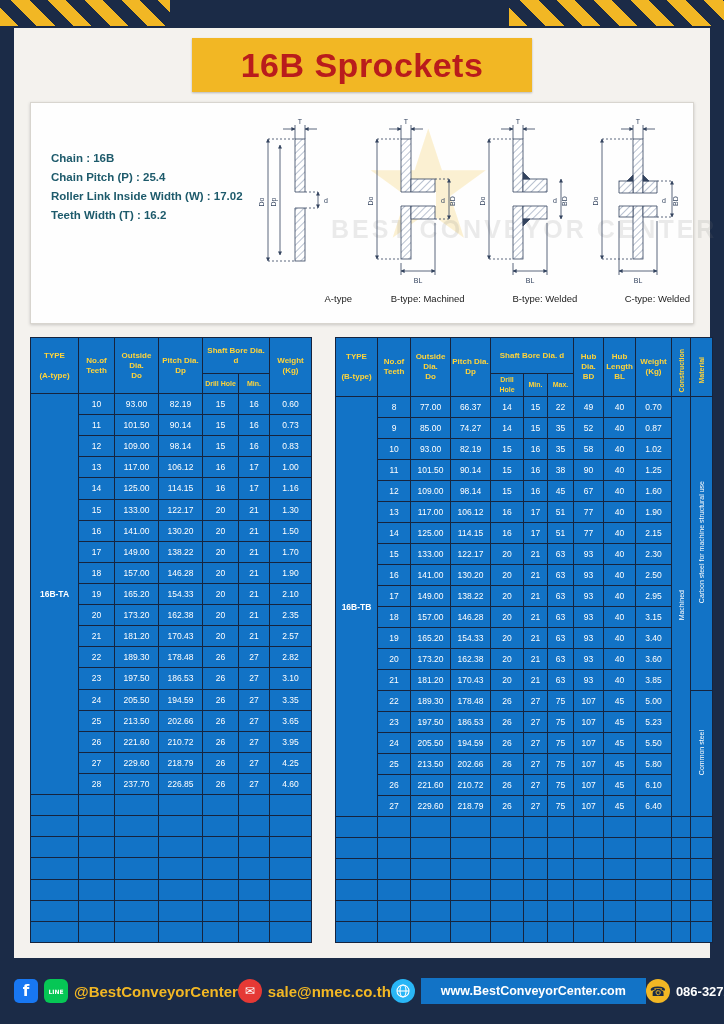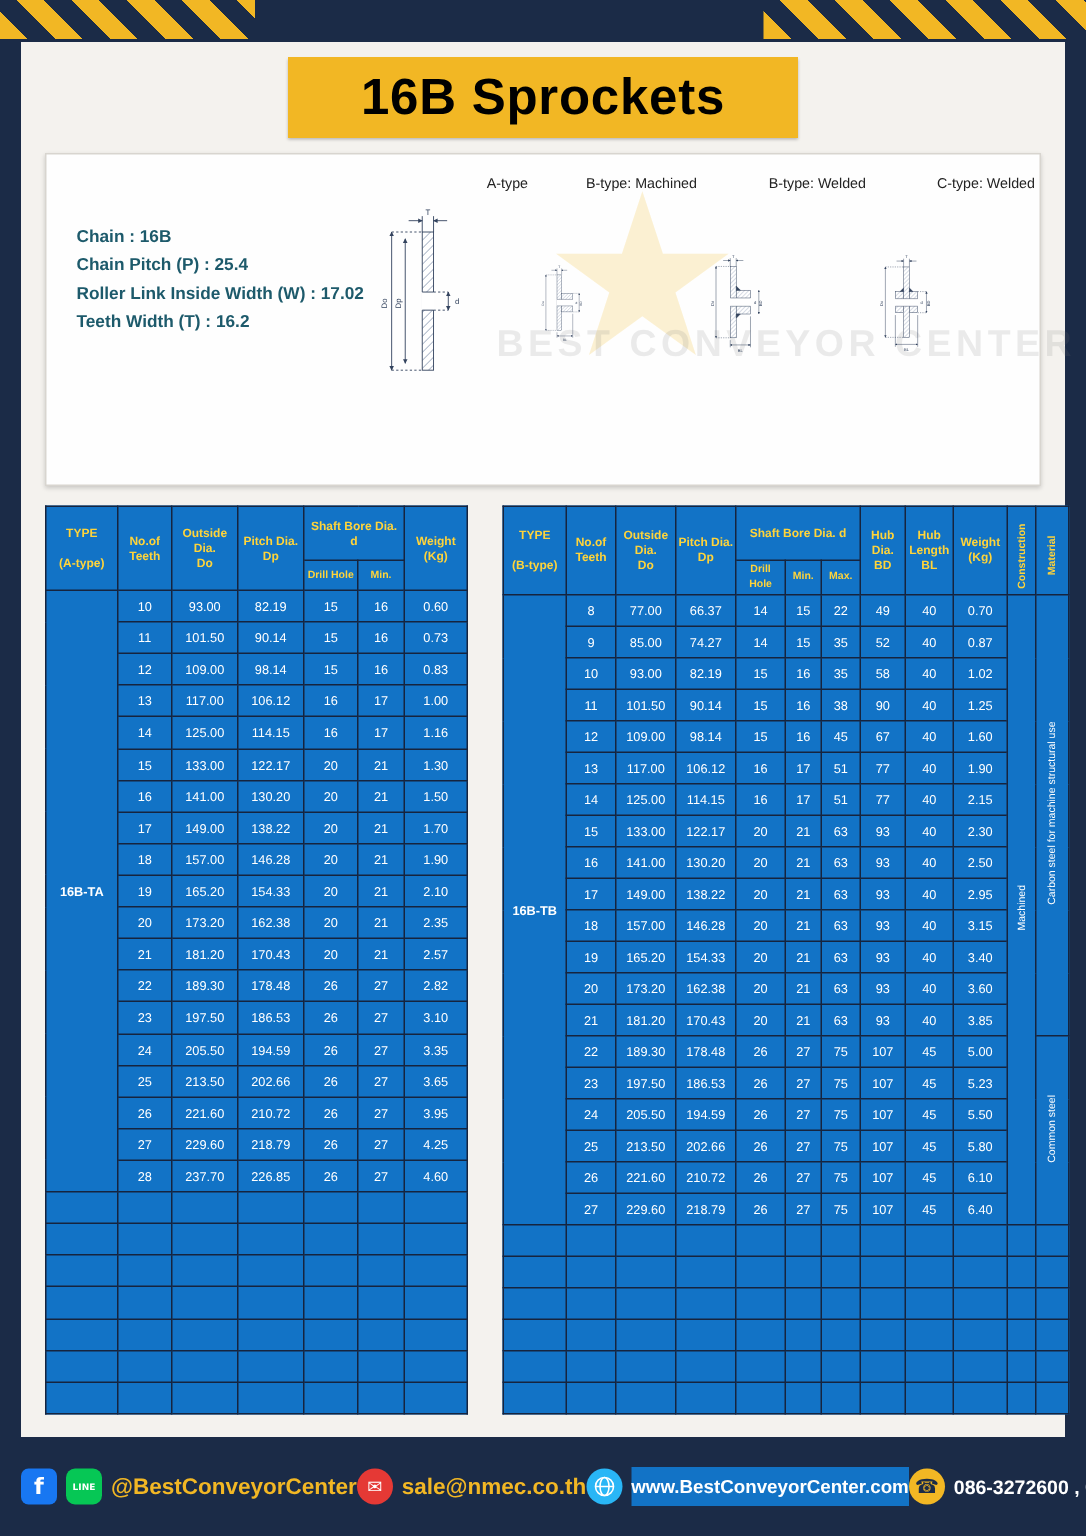--- a/index.html
+++ b/index.html
@@ -7,36 +7,36 @@
   body{font-family:"Liberation Sans",sans-serif;background:#1b2b47;position:relative;overflow:hidden}
 
   .hazard{position:absolute;top:0;height:26px;background:repeating-linear-gradient(45deg,#f2b724 0 13px,#1b2b47 13px 26px)}
   .hazard.left{left:0;width:170px}
   .hazard.right{right:0;width:215px}
 
   .inner{position:absolute;left:14px;right:14px;top:28px;bottom:66px;background:#f4f2ee}
 
   .title-banner{position:absolute;left:50%;transform:translateX(-50%);top:10px;width:340px;height:54px;
     background:#f2b724;display:flex;align-items:center;justify-content:center;box-shadow:0 1px 2px rgba(0,0,0,.25)}
-  .title-banner h1{font-size:34px;font-weight:bold;color:#000000;letter-spacing:.5px}
+  .title-banner h1{font-size:34px;font-weight:bold;color:#b91c1c;letter-spacing:.5px}
 
   .spec-box{position:absolute;left:16px;top:74px;width:664px;height:222px;background:#fefefe;
     border:1px solid #d8d5cf;box-shadow:0 1px 3px rgba(0,0,0,.18)}
   .spec-lines{position:absolute;left:20px;top:46px;color:#1d5a6b;font-weight:bold;font-size:11.5px;
     line-height:19px;white-space:nowrap;z-index:2}
   .spec-line{white-space:nowrap}
 
   .watermark-star{position:absolute;left:330px;top:-5px;font-size:150px;color:#f3c23a;opacity:.22;z-index:0;
     font-family:"DejaVu Sans",sans-serif}
   .watermark-text{position:absolute;left:300px;top:112px;font-size:25px;font-weight:bold;color:#777;
     opacity:.14;letter-spacing:3px;z-index:0;white-space:nowrap}
 
   .diagram-row{position:absolute;left:215px;top:12px;width:444px;height:204px;display:flex;
     justify-content:space-between;z-index:1}
-  .diagram{width:106px;display:flex;flex-direction:row;align-items:flex-start}
+  .diagram{width:106px;display:flex;flex-direction:column;align-items:flex-end}
   .diagram svg{width:104px;height:176px}
   .caption{font-size:9.5px;color:#222;margin-top:2px;white-space:nowrap}
   .dim{font-size:7px;fill:#33435e;font-family:"Liberation Sans",sans-serif}
 
   .tables{position:absolute;left:16px;top:309px;display:flex;gap:23px}
   table.tbl{border-collapse:collapse;background:#1273c6;table-layout:fixed}
   .tbl th,.tbl td{border:1px solid #16243e;text-align:center;vertical-align:middle;overflow:hidden}
   .tbl th{color:#ffd43a;font-size:8px;font-weight:bold;white-space:pre-line;line-height:10px;padding:1px}
   .tbl thead tr:first-child th{height:36px}
   .tbl thead tr:last-child th{height:20px;font-size:7px}
@@ -51,21 +51,21 @@
   .fseg{display:flex;align-items:center;gap:6px}
   .fdiv{width:3px;height:44px;background:#f2b724}
   .ficon{width:24px;height:24px;border-radius:50%;display:flex;align-items:center;justify-content:center;
     color:#fff;font-weight:bold;font-family:"DejaVu Sans",sans-serif;flex:0 0 auto}
   .ficon.fb{background:#1877f2;border-radius:5px;font-size:15px}
   .ficon.line{background:#06c755;border-radius:6px;font-size:6px;letter-spacing:0}
   .ficon.mail{background:#e53935;font-size:12px}
   .ficon.globe{background:#29b6f6}
   .ficon.phone{background:#f2b724;color:#1b2b47;font-size:13px}
   .ftext{color:#f2b724;font-weight:bold;font-size:15px;white-space:nowrap}
-  .fweb{background:#1273c6;color:#fff;font-weight:bold;font-size:12.5px;padding:6px 0;white-space:nowrap}
+  .fweb{background:#1273c6;color:#fff;font-weight:bold;font-size:12.5px;padding:6px 20px;white-space:nowrap}
   .fphone{color:#fff;font-weight:bold;font-size:13px;white-space:nowrap}
 </style>
 </head>
 <body>
 
 <svg width="0" height="0" style="position:absolute">
   <defs>
     <pattern id="hatch" width="5" height="5" patternUnits="userSpaceOnUse" patternTransform="rotate(45)">
       <rect width="5" height="5" fill="#ffffff"></rect>
       <line x1="0" y1="0" x2="0" y2="5" stroke="#7486a3" stroke-width="1"></line>

